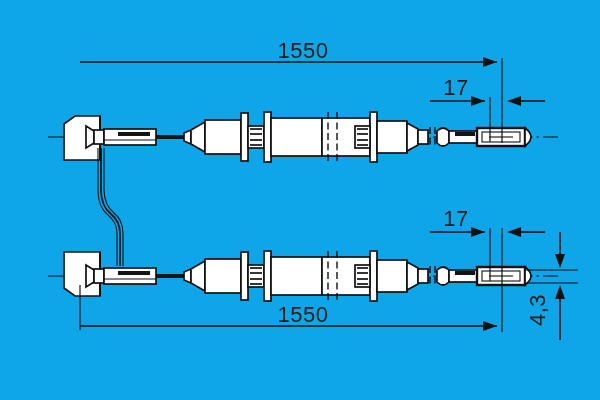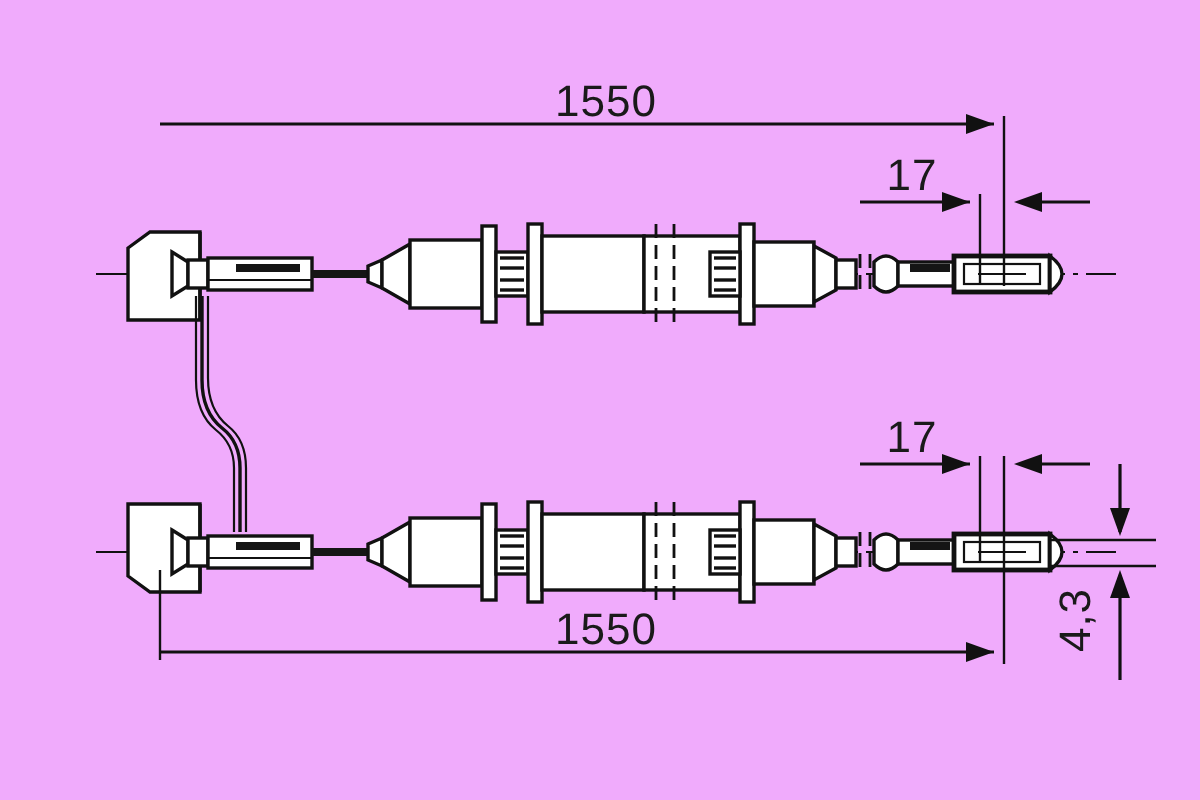--- a/index.html
+++ b/index.html
@@ -4,21 +4,21 @@
 <style>
   html, body {
     margin: 0;
     padding: 0;
     background: #ffffff;
   }
   #drawing-root {
     position: relative;
     width: 600px;
     height: 400px;
-    background: #f0abfc;
+    background: #0ea5e9;
     font-family: "Liberation Sans", sans-serif;
     overflow: hidden;
   }
   svg#tech-drawing {
     display: block;
     width: 600px;
     height: 400px;
   }
   .dim-text {
     font-family: "Liberation Sans", sans-serif;

